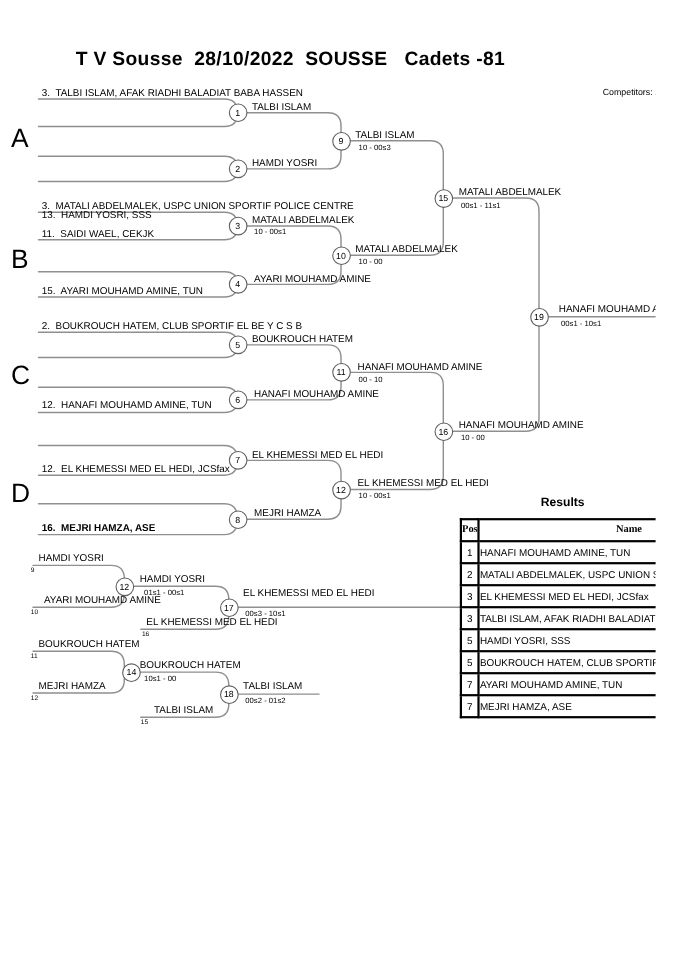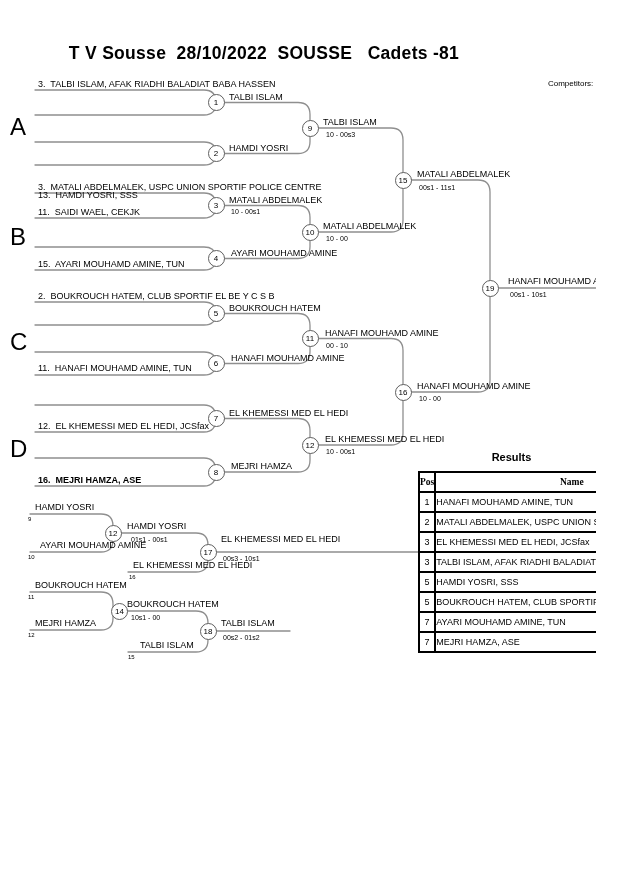--- a/index.html
+++ b/index.html
@@ -86,21 +86,21 @@
     <path d="M208 631 H290"></path>
   </svg>
 
   <div id="bracket-labels">
       <div class="lbl" style="left: 38px; top: 79px;">3.  TALBI ISLAM, AFAK RIADHI BALADIAT BABA HASSEN</div>
       <div class="lbl" style="left: 38px; top: 154px; margin-top: 36px;">13.  HAMDI YOSRI, SSS</div>
       <div class="lbl" style="left: 38px; top: 182px;">3.  MATALI ABDELMALEK, USPC UNION SPORTIF POLICE CENTRE</div>
       <div class="lbl" style="left: 38px; top: 207px;">11.  SAIDI WAEL, CEKJK</div>
       <div class="lbl" style="left: 38px; top: 259px;">15.  AYARI MOUHAMD AMINE, TUN</div>
       <div class="lbl" style="left: 38px; top: 291px;">2.  BOUKROUCH HATEM, CLUB SPORTIF EL BE Y C S B</div>
-      <div class="lbl" style="left: 38px; top: 363px;">11.  HANAFI MOUHAMD AMINE, TUN</div>
+      <div class="lbl" style="left: 38px; top: 363px;">12.  HANAFI MOUHAMD AMINE, TUN</div>
       <div class="lbl" style="left: 38px; top: 421px;">12.  EL KHEMESSI MED EL HEDI, JCSfax</div>
       <div class="lbl" style="left: 38px; top: 475px; font-weight: bold;">16.  MEJRI HAMZA, ASE</div>
       <div class="glabel" style="left: 10px; top: 114px;">A</div>
       <div class="glabel" style="left: 10px; top: 224px;">B</div>
       <div class="glabel" style="left: 10px; top: 329px;">C</div>
       <div class="glabel" style="left: 10px; top: 436px;">D</div>
       <div class="circle" style="left: 207.5px; top: 94px;">1</div>
       <div class="lbl" style="left: 229px; top: 92px;">TALBI ISLAM</div>
       <div class="circle" style="left: 207.5px; top: 145px;">2</div>
       <div class="lbl" style="left: 229px; top: 143px;">HAMDI YOSRI</div>

